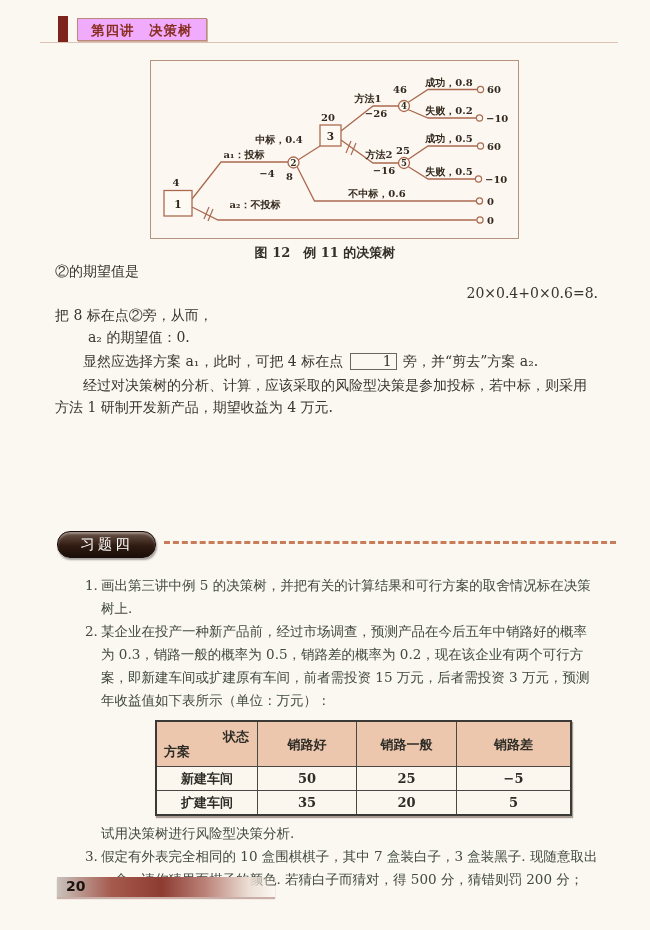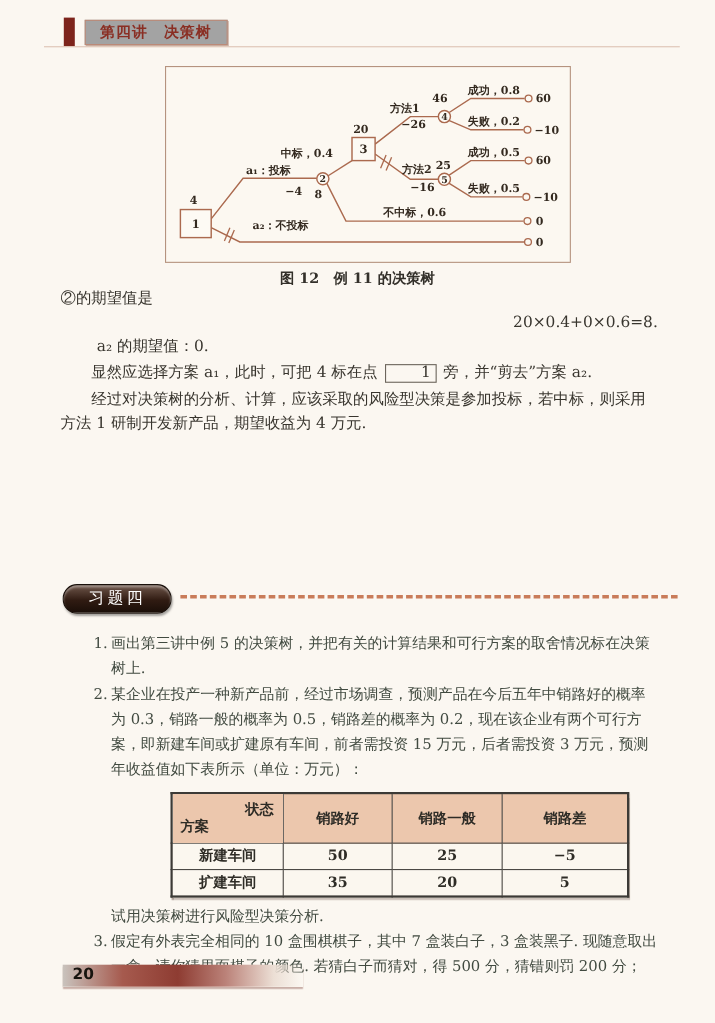--- a/index.html
+++ b/index.html
@@ -6,21 +6,21 @@
   html,body{margin:0;padding:0;}
   body{
     width:650px;height:930px;position:relative;overflow:hidden;
     background:#fbf7f1;
     font-family:"DejaVu Serif","Liberation Serif",serif;
     color:#38352e;
   }
   
   .hdr-bar{position:absolute;left:58px;top:16px;width:10px;height:26px;background:#7d241c;}
   .hdr-box{position:absolute;left:77px;top:18px;height:20px;padding:1px 13px 0 13px;
-    background:#a3a3a3;border:1px solid #bb8a78;box-shadow:1px 1px 0 rgba(150,90,70,.45);
+    background:#f0abfc;border:1px solid #bb8a78;box-shadow:1px 1px 0 rgba(150,90,70,.45);
     color:#8a2f24;font-weight:bold;font-size:13.5px;line-height:20px;letter-spacing:1px;}
   .hdr-rule{position:absolute;left:40px;top:42px;width:578px;height:1px;background:#ddc3b4;}
   
   .fig-box{position:absolute;left:150px;top:60px;width:367px;height:177px;
     border:1px solid #b5937f;background:#fcf8f1;}
   .fig-box svg{display:block;}
   .fig-caption{position:absolute;left:0;top:244px;width:650px;text-align:center;
     font-size:13px;font-weight:bold;color:#33302a;}
   svg text{font-family:"DejaVu Serif","Liberation Serif",serif;font-size:10px;font-weight:600;fill:#33291f;}
   svg text.nodenum{font-size:10.5px;font-weight:700;}
@@ -141,20 +141,21 @@
     <text x="334" y="121.5">−10</text>
     <text x="336" y="143.5">0</text>
     <text x="336" y="162.5">0</text>
   </svg>
 </div>
 <div class="fig-caption">图 12　例 11 的决策树</div>
 
 <div class="main">
   <p>②的期望值是</p>
   <p class="formula">20×0.4+0×0.6=8.</p>
+  <p>把 8 标在点②旁，从而，</p>
   <p class="ind">a₂ 的期望值：0.</p>
   <p class="para"><span>显然应选择方案 a₁，此时，可把 4 标在点 </span><span class="boxed">1</span><span> 旁，并“剪去”方案 a₂.</span></p>
   <p class="para">经过对决策树的分析、计算，应该采取的风险型决策是参加投标，若中标，则采用方法 1 研制开发新产品，期望收益为 4 万元.</p>
 </div>
 
 <div class="badge">习题四</div>
 <div class="dash-line"></div>
 
 <div class="exercises">
   <div class="ex-item">

